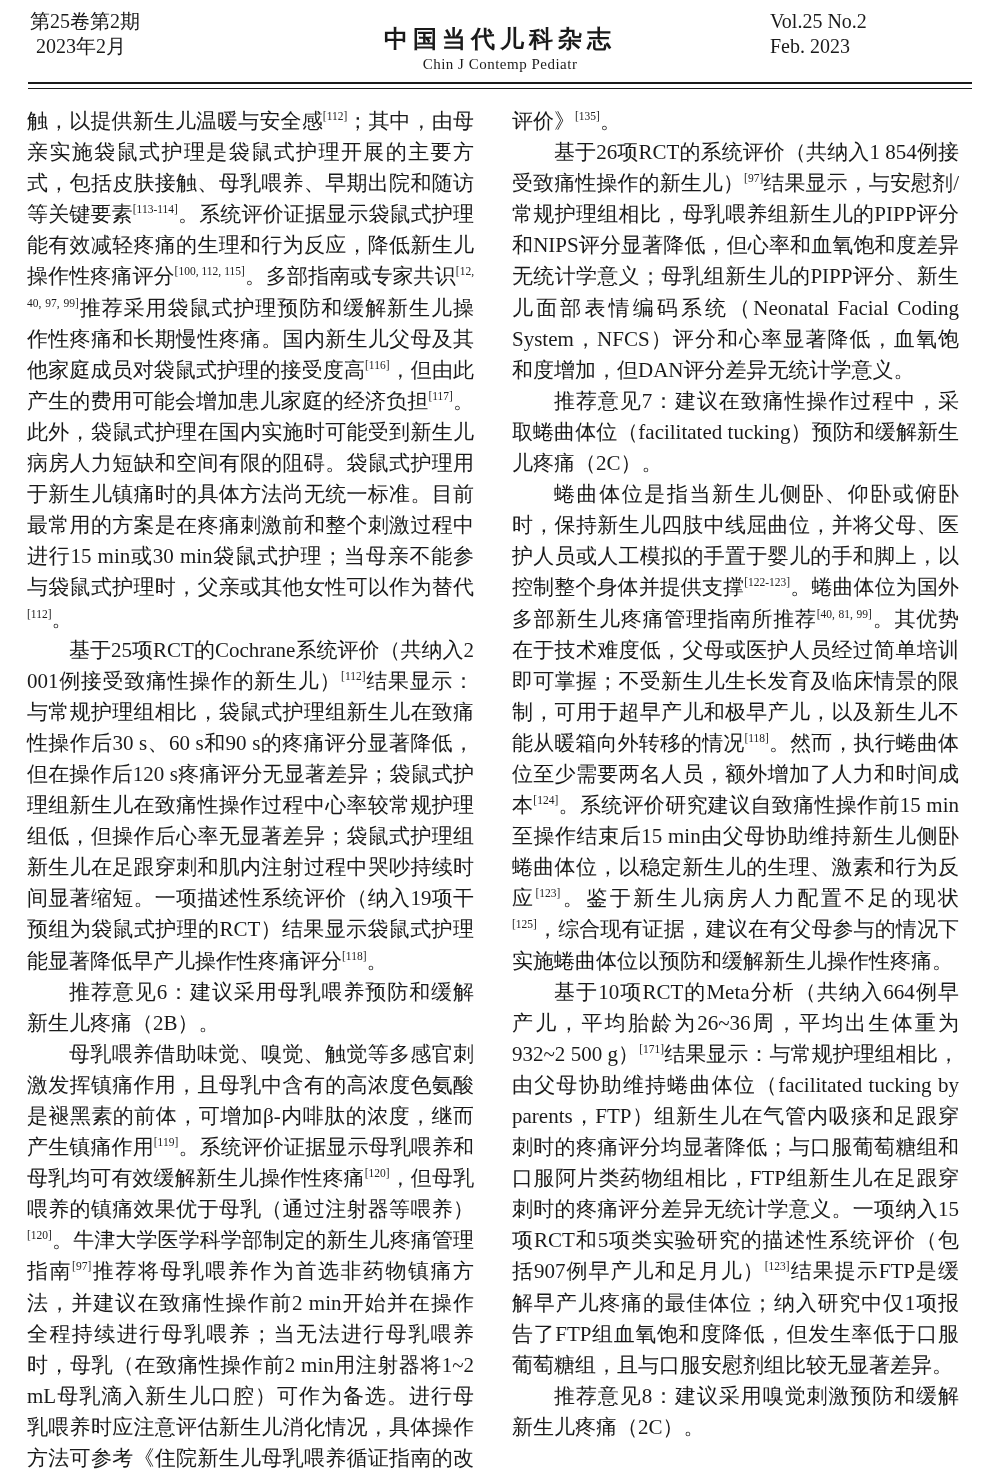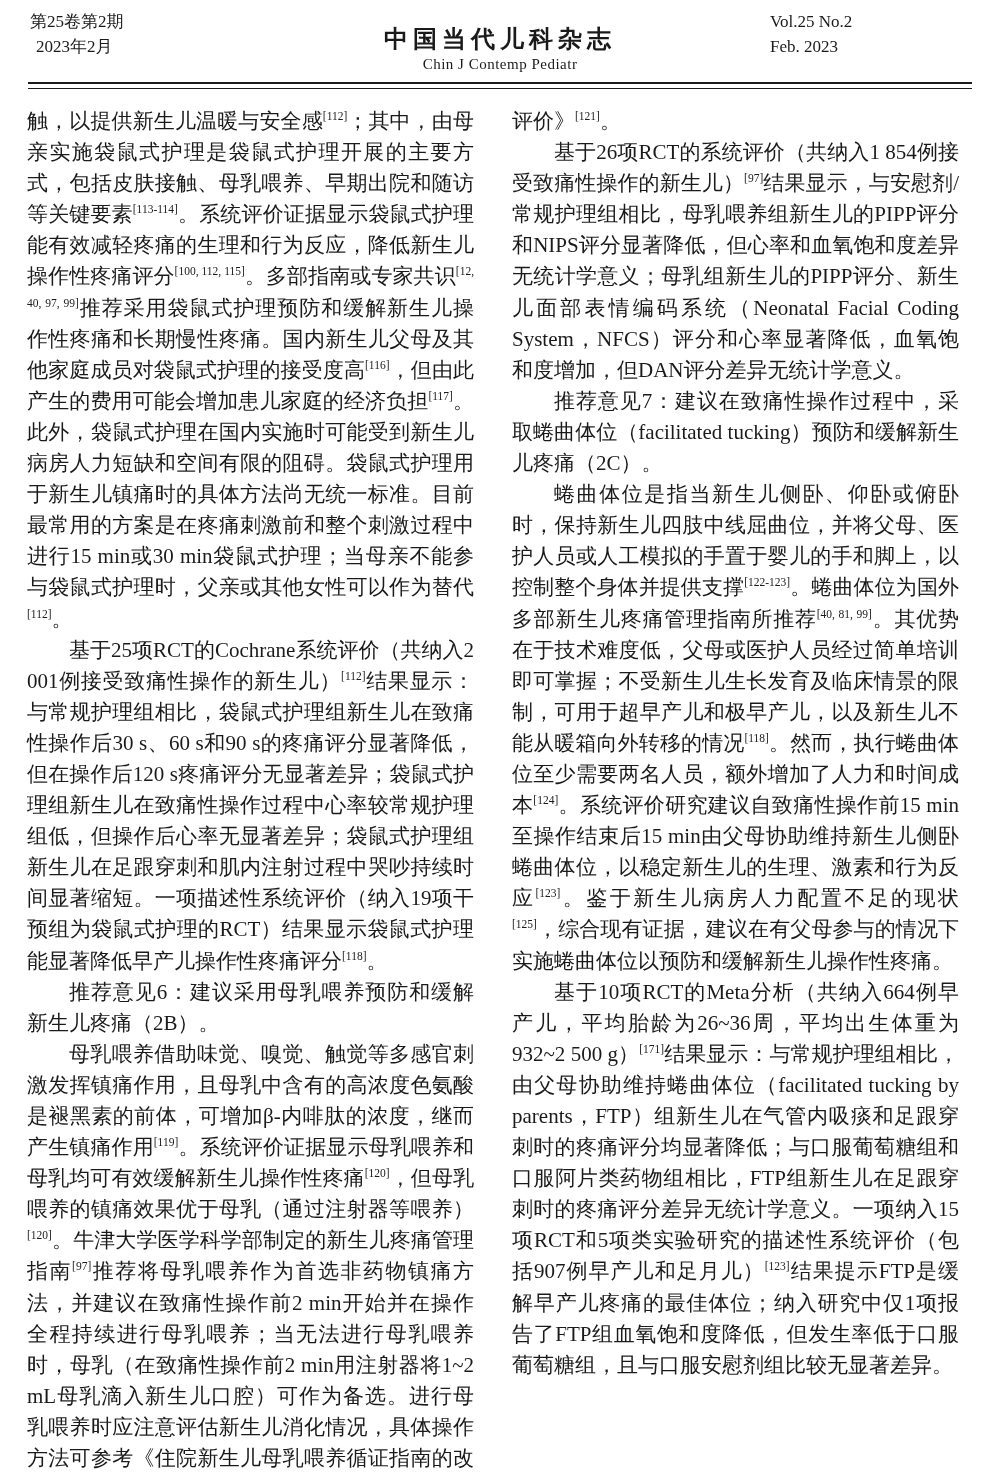--- a/index.html
+++ b/index.html
@@ -14,21 +14,21 @@
     box-sizing:border-box;
   }
   
   .page-header{
     display:flex;
     justify-content:space-between;
     align-items:flex-start;
     padding:9px 30px 5px 30px;
   }
   .h-left,.h-right{
-    font-size:17px;
+    font-size:20px;
     line-height:25px;
     width:200px;
   }
   .h-right{text-align:left;}
   .h-left div:last-child{padding-left:6px;}
   .h-center{
     text-align:center;
     flex:1;
     margin-top:16px;
   }
@@ -94,21 +94,22 @@
   <div class="double-rule"></div>
 
   <main class="content">
     <section class="col">
         <p>触，以提供新生儿温暖与安全感<sup class="cite">[112]</sup>；其中，由母亲实施袋鼠式护理是袋鼠式护理开展的主要方式，包括皮肤接触、母乳喂养、早期出院和随访等关键要素<sup class="cite">[113-114]</sup>。系统评价证据显示袋鼠式护理能有效减轻疼痛的生理和行为反应，降低新生儿操作性疼痛评分<sup class="cite">[100, 112, 115]</sup>。多部指南或专家共识<sup class="cite">[12, 40, 97, 99]</sup>推荐采用袋鼠式护理预防和缓解新生儿操作性疼痛和长期慢性疼痛。国内新生儿父母及其他家庭成员对袋鼠式护理的接受度高<sup class="cite">[116]</sup>，但由此产生的费用可能会增加患儿家庭的经济负担<sup class="cite">[117]</sup>。此外，袋鼠式护理在国内实施时可能受到新生儿病房人力短缺和空间有限的阻碍。袋鼠式护理用于新生儿镇痛时的具体方法尚无统一标准。目前最常用的方案是在疼痛刺激前和整个刺激过程中进行15 min或30 min袋鼠式护理；当母亲不能参与袋鼠式护理时，父亲或其他女性可以作为替代<sup class="cite">[112]</sup>。</p>
         <p class="indent">基于25项RCT的Cochrane系统评价（共纳入2 001例接受致痛性操作的新生儿）<sup class="cite">[112]</sup>结果显示：与常规护理组相比，袋鼠式护理组新生儿在致痛性操作后30 s、60 s和90 s的疼痛评分显著降低，但在操作后120 s疼痛评分无显著差异；袋鼠式护理组新生儿在致痛性操作过程中心率较常规护理组低，但操作后心率无显著差异；袋鼠式护理组新生儿在足跟穿刺和肌内注射过程中哭吵持续时间显著缩短。一项描述性系统评价（纳入19项干预组为袋鼠式护理的RCT）结果显示袋鼠式护理能显著降低早产儿操作性疼痛评分<sup class="cite">[118]</sup>。</p>
         <p class="indent">推荐意见6：建议采用母乳喂养预防和缓解新生儿疼痛（2B）。</p>
         <p class="indent">母乳喂养借助味觉、嗅觉、触觉等多感官刺激发挥镇痛作用，且母乳中含有的高浓度色氨酸是褪黑素的前体，可增加β-内啡肽的浓度，继而产生镇痛作用<sup class="cite">[119]</sup>。系统评价证据显示母乳喂养和母乳均可有效缓解新生儿操作性疼痛<sup class="cite">[120]</sup>，但母乳喂养的镇痛效果优于母乳（通过注射器等喂养）<sup class="cite">[120]</sup>。牛津大学医学科学部制定的新生儿疼痛管理指南<sup class="cite">[97]</sup>推荐将母乳喂养作为首选非药物镇痛方法，并建议在致痛性操作前2 min开始并在操作全程持续进行母乳喂养；当无法进行母乳喂养时，母乳（在致痛性操作前2 min用注射器将1~2 mL母乳滴入新生儿口腔）可作为备选。进行母乳喂养时应注意评估新生儿消化情况，具体操作方法可参考《住院新生儿母乳喂养循证指南的改编及</p>
       </section>
     <section class="col">
-        <p>评价》<sup class="cite">[121]</sup>。</p>
+        <p>评价》<sup class="cite">[135]</sup>。</p>
         <p class="indent">基于26项RCT的系统评价（共纳入1 854例接受致痛性操作的新生儿）<sup class="cite">[97]</sup>结果显示，与安慰剂/常规护理组相比，母乳喂养组新生儿的PIPP评分和NIPS评分显著降低，但心率和血氧饱和度差异无统计学意义；母乳组新生儿的PIPP评分、新生儿面部表情编码系统（Neonatal Facial Coding System，NFCS）评分和心率显著降低，血氧饱和度增加，但DAN评分差异无统计学意义。</p>
         <p class="indent">推荐意见7：建议在致痛性操作过程中，采取蜷曲体位（facilitated tucking）预防和缓解新生儿疼痛（2C）。</p>
         <p class="indent">蜷曲体位是指当新生儿侧卧、仰卧或俯卧时，保持新生儿四肢中线屈曲位，并将父母、医护人员或人工模拟的手置于婴儿的手和脚上，以控制整个身体并提供支撑<sup class="cite">[122-123]</sup>。蜷曲体位为国外多部新生儿疼痛管理指南所推荐<sup class="cite">[40, 81, 99]</sup>。其优势在于技术难度低，父母或医护人员经过简单培训即可掌握；不受新生儿生长发育及临床情景的限制，可用于超早产儿和极早产儿，以及新生儿不能从暖箱向外转移的情况<sup class="cite">[118]</sup>。然而，执行蜷曲体位至少需要两名人员，额外增加了人力和时间成本<sup class="cite">[124]</sup>。系统评价研究建议自致痛性操作前15 min至操作结束后15 min由父母协助维持新生儿侧卧蜷曲体位，以稳定新生儿的生理、激素和行为反应<sup class="cite">[123]</sup>。鉴于新生儿病房人力配置不足的现状<sup class="cite">[125]</sup>，综合现有证据，建议在有父母参与的情况下实施蜷曲体位以预防和缓解新生儿操作性疼痛。</p>
         <p class="indent">基于10项RCT的Meta分析（共纳入664例早产儿，平均胎龄为26~36周，平均出生体重为932~2 500 g）<sup class="cite">[171]</sup>结果显示：与常规护理组相比，由父母协助维持蜷曲体位（facilitated tucking by parents，FTP）组新生儿在气管内吸痰和足跟穿刺时的疼痛评分均显著降低；与口服葡萄糖组和口服阿片类药物组相比，FTP组新生儿在足跟穿刺时的疼痛评分差异无统计学意义。一项纳入15项RCT和5项类实验研究的描述性系统评价（包括907例早产儿和足月儿）<sup class="cite">[123]</sup>结果提示FTP是缓解早产儿疼痛的最佳体位；纳入研究中仅1项报告了FTP组血氧饱和度降低，但发生率低于口服葡萄糖组，且与口服安慰剂组比较无显著差异。</p>
+        <p class="indent">推荐意见8：建议采用嗅觉刺激预防和缓解新生儿疼痛（2C）。</p>
       </section>
   </main>
 
 </div>
 
 </body></html>

